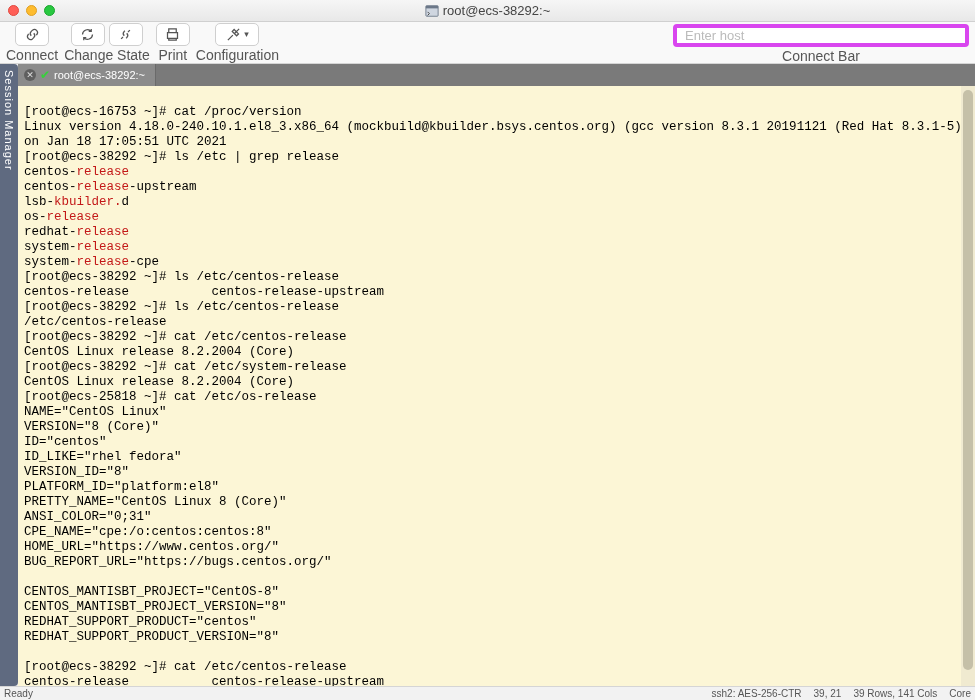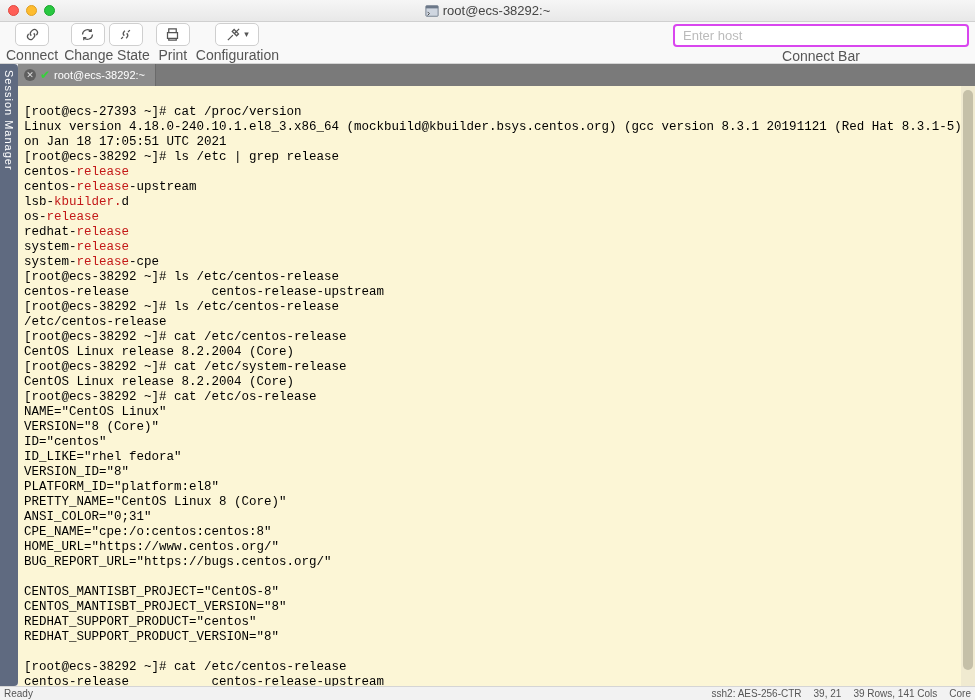--- a/index.html
+++ b/index.html
@@ -80,21 +80,21 @@
   }
   .icon-btn svg { width: 15px; height: 15px; }
   .tool-label {
     font-size: 14px;
     color: #555;
     white-space: nowrap;
   }
   .host-input {
     width: 296px;
     height: 23px;
-    border: 2px solid #d946ef;
+    border: 4px solid #d946ef;
     border-radius: 4px;
     background: #fff;
     font-size: 13px;
     padding: 0 8px;
     color: #333;
   }
   .host-input::placeholder { color: #bbb; }
   .spacer-flex { flex: 1; }
   .align-top { align-self: flex-start; margin-top: 3px; }
   .main {
@@ -280,40 +280,40 @@
   <div class="terminal-area">
     <div class="tabs">
       <div class="tab">
         <span class="close-x">✕</span>
         <span class="check-icon">✔</span>
         <span>root@ecs-38292:~</span>
       </div>
     </div>
 
     <div class="terminal">
-<span>[root@ecs-27393 ~]# cat /proc/version</span>
+<span>[root@ecs-16753 ~]# cat /proc/version</span>
 <span>Linux version 4.18.0-240.10.1.el8_3.x86_64 (mockbuild@kbuilder.bsys.centos.org) (gcc version 8.3.1 20191121 (Red Hat 8.3.1-5) (GCC)) #1 SMP M</span>
 <span>on Jan 18 17:05:51 UTC 2021</span>
 <span>[root@ecs-38292 ~]# ls /etc | grep release</span>
 <span><span>centos-</span><span class="hl">release</span></span>
 <span><span>centos-</span><span class="hl">release</span><span>-upstream</span></span>
 <span><span>lsb-</span><span class="hl">kbuilder.</span><span>d</span></span>
 <span><span>os-</span><span class="hl">release</span></span>
 <span><span>redhat-</span><span class="hl">release</span></span>
 <span><span>system-</span><span class="hl">release</span></span>
 <span><span>system-</span><span class="hl">release</span><span>-cpe</span></span>
 <span>[root@ecs-38292 ~]# ls /etc/centos-release</span>
 <span>centos-release           centos-release-upstream</span>
 <span>[root@ecs-38292 ~]# ls /etc/centos-release</span>
 <span>/etc/centos-release</span>
 <span>[root@ecs-38292 ~]# cat /etc/centos-release</span>
 <span>CentOS Linux release 8.2.2004 (Core)</span>
 <span>[root@ecs-38292 ~]# cat /etc/system-release</span>
 <span>CentOS Linux release 8.2.2004 (Core)</span>
-<span>[root@ecs-38292 ~]# cat /etc/os-release</span>
+<span>[root@ecs-25818 ~]# cat /etc/os-release</span>
 <span>NAME="CentOS Linux"</span>
 <span>VERSION="8 (Core)"</span>
 <span>ID="centos"</span>
 <span>ID_LIKE="rhel fedora"</span>
 <span>VERSION_ID="8"</span>
 <span>PLATFORM_ID="platform:el8"</span>
 <span>PRETTY_NAME="CentOS Linux 8 (Core)"</span>
 <span>ANSI_COLOR="0;31"</span>
 <span>CPE_NAME="cpe:/o:centos:centos:8"</span>
 <span>HOME_URL="https://www.centos.org/"</span>

